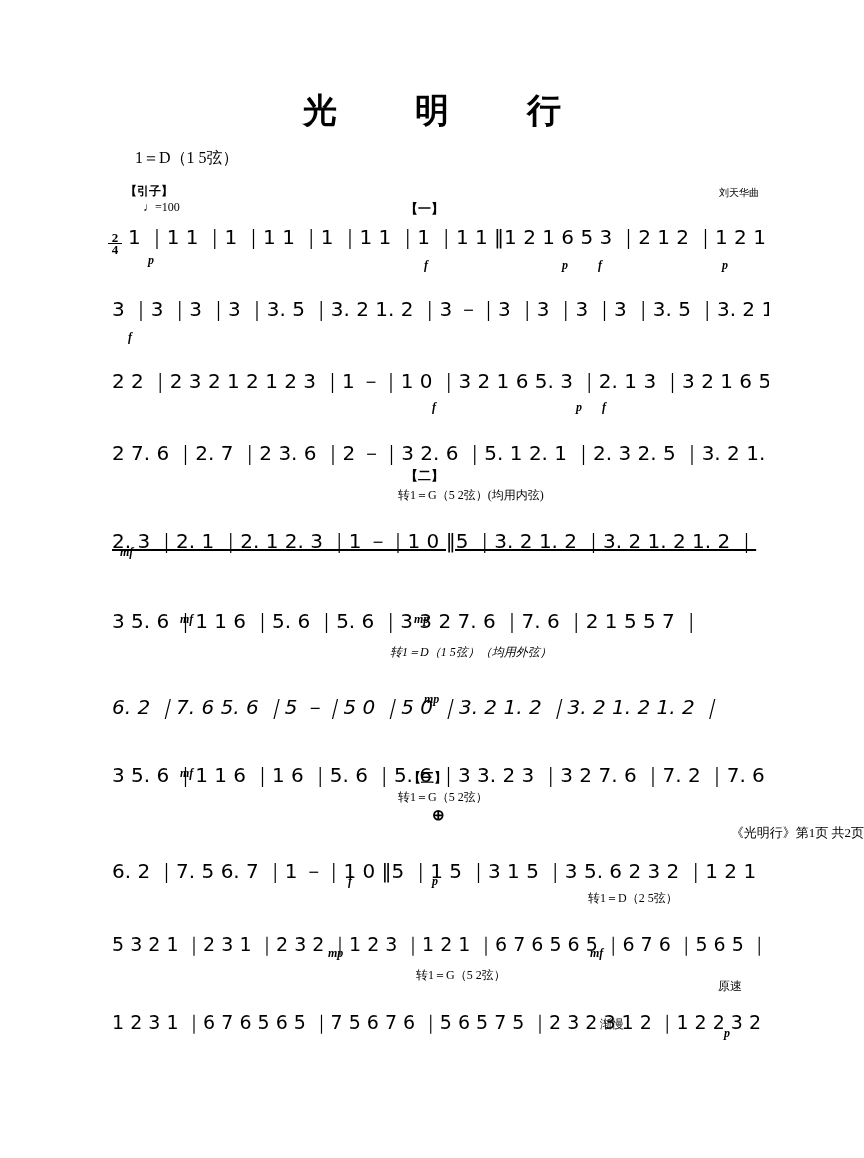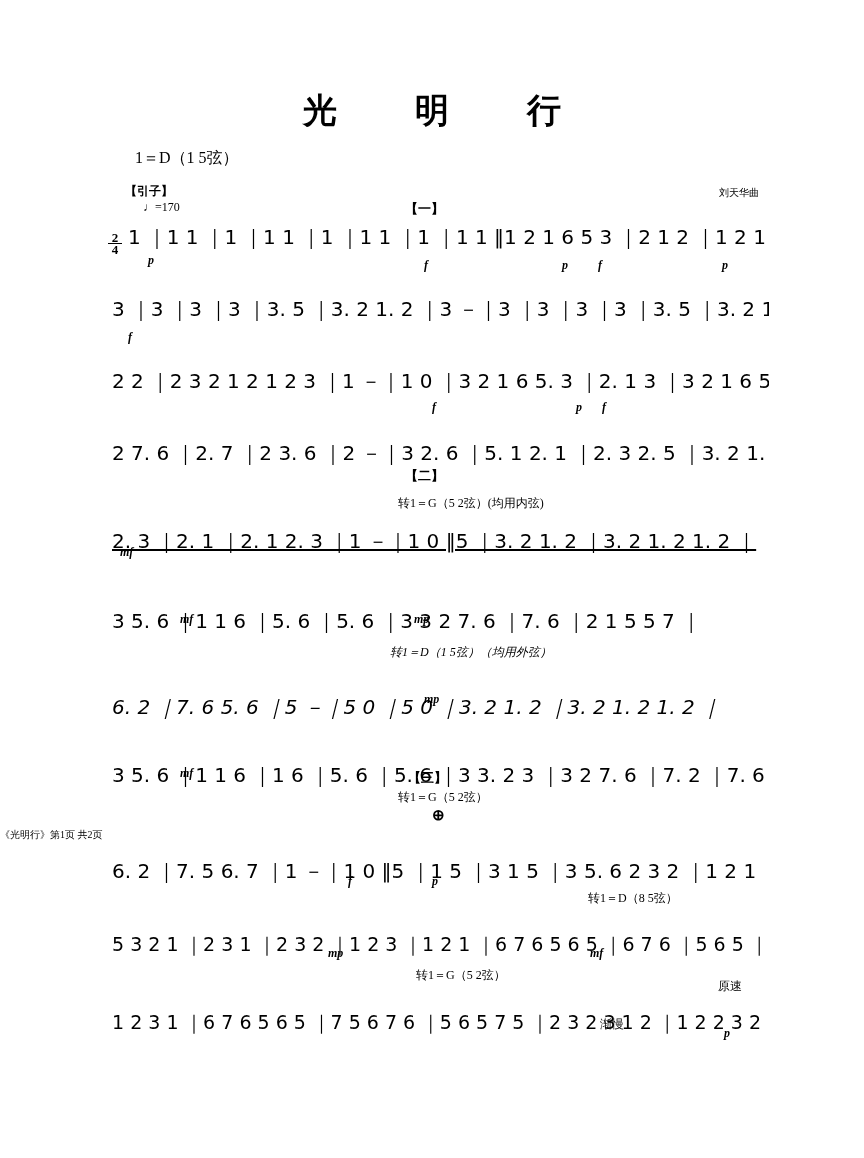--- a/index.html
+++ b/index.html
@@ -101,44 +101,44 @@
     position: absolute;
     font-size: 13px;
     font-weight: bold;
   }
   .marker.small { font-size: 12px; font-weight: normal; }
   .footer {
     position: absolute;
     bottom: 58px;
     left: 0;
     width: 864px;
-    text-align: left;
-    font-size: 10px;
+    text-align: right;
+    font-size: 13px;
   }
 </style>
 </head>
 <body>
 
 <div class="page">
 
   <div class="title">光　明　行</div>
 
   <div class="keyline">1＝D（1  5弦）</div>
   <div class="composer">刘天华曲</div>
   <div class="section-intro">【引子】</div>
-  <div class="tempo">♩=170</div>
+  <div class="tempo">♩=100</div>
 
   <div class="marker" style="left:405px; top:200px;">【一】</div>
   <div class="marker" style="left:405px; top:467px;">【二】</div>
-  <div class="marker small" style="left:398px; top:487px;margin-top:8px;">转1＝G（5  2弦）(均用内弦)</div>
+  <div class="marker small" style="left:398px; top:487px;">转1＝G（5  2弦）(均用内弦)</div>
   <div class="marker small" style="left:390px; top:644px;font-style:italic;">转1＝D（1  5弦）（均用外弦）</div>
   <div class="marker" style="left:408px; top:769px;">【三】</div>
   <div class="marker small" style="left:398px; top:789px;">转1＝G（5  2弦）</div>
   <div class="marker" style="left:432px; top:806px; font-size:15px;">⊕</div>
-  <div class="marker small" style="left:588px; top:890px;">转1＝D（8  5弦）</div>
+  <div class="marker small" style="left:588px; top:890px;">转1＝D（2  5弦）</div>
   <div class="marker small" style="left:416px; top:967px;">转1＝G（5  2弦）</div>
   <div class="marker small" style="left:600px; top:982px;margin-top:34px;">渐慢</div>
   <div class="marker small" style="left:718px; top:978px;">原速</div>
 
   <div class="dyn" style="left:148px; top:253px;">p</div>
   <div class="dyn" style="left:424px; top:258px;">f</div>
   <div class="dyn" style="left:562px; top:258px;">p</div>
   <div class="dyn" style="left:598px; top:258px;">f</div>
   <div class="dyn" style="left:722px; top:258px;">p</div>
   <div class="dyn" style="left:128px; top:330px;">f</div>

